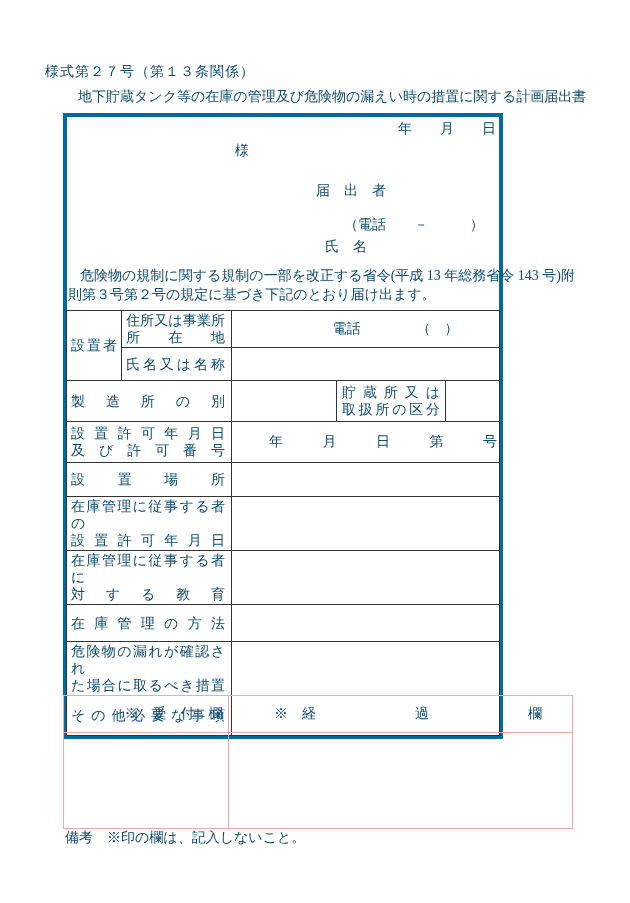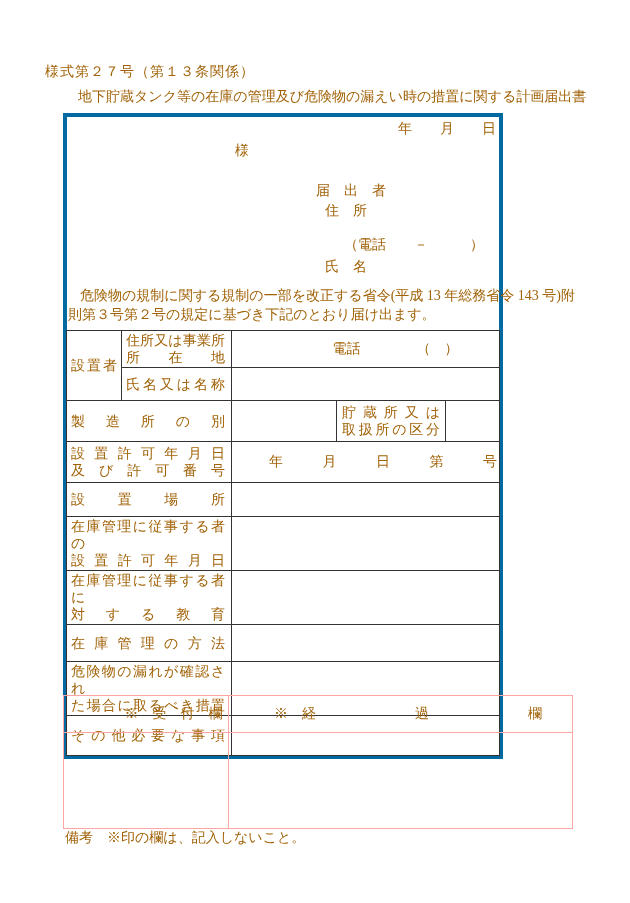--- a/index.html
+++ b/index.html
@@ -4,21 +4,21 @@
 <style>
   * { margin: 0; padding: 0; box-sizing: border-box; }
   html, body { background: #ffffff; }
   .page {
     position: relative;
     width: 630px;
     height: 903px;
     background: #ffffff;
     font-family: "Liberation Serif", "DejaVu Serif", serif;
     font-size: 14px;
-    color: #a16207;
+    color: #0c4a6e;
     overflow: hidden;
   }
   .form-number { position: absolute; top: 63px; left: 45px; line-height: 18px; letter-spacing: 1px; }
   .form-title  { position: absolute; top: 88px; left: 78px; line-height: 18px; }
 
   .main-box {
     position: absolute;
     top: 113px; left: 63px;
     width: 440px;
     border: 4px solid #0369a1;
@@ -61,21 +61,20 @@
 
 <div class="page">
 
   <div class="form-number">様式第２７号（第１３条関係）</div>
   <div class="form-title">地下貯蔵タンク等の在庫の管理及び危険物の漏えい時の措置に関する計画届出書</div>
 
   <div class="main-box">
     <div class="date-line">年　　月　　日</div>
     <div class="line addressee-line">様</div>
     <div class="line notifier-line">届　出　者</div>
-    <div class="line address-line">住　所</div>
     <div class="line phone-line">（電話　　－　　　）</div>
     <div class="line name-line">氏　名</div>
 
     <div class="declaration">
       <div class="dline dline1">危険物の規制に関する規制の一部を改正する省令(平成 13 年総務省令 143 号)附</div>
       <div class="dline dline2">則第３号第２号の規定に基づき下記のとおり届け出ます。</div>
     </div>
 
     <table class="form-table">
       <colgroup>

